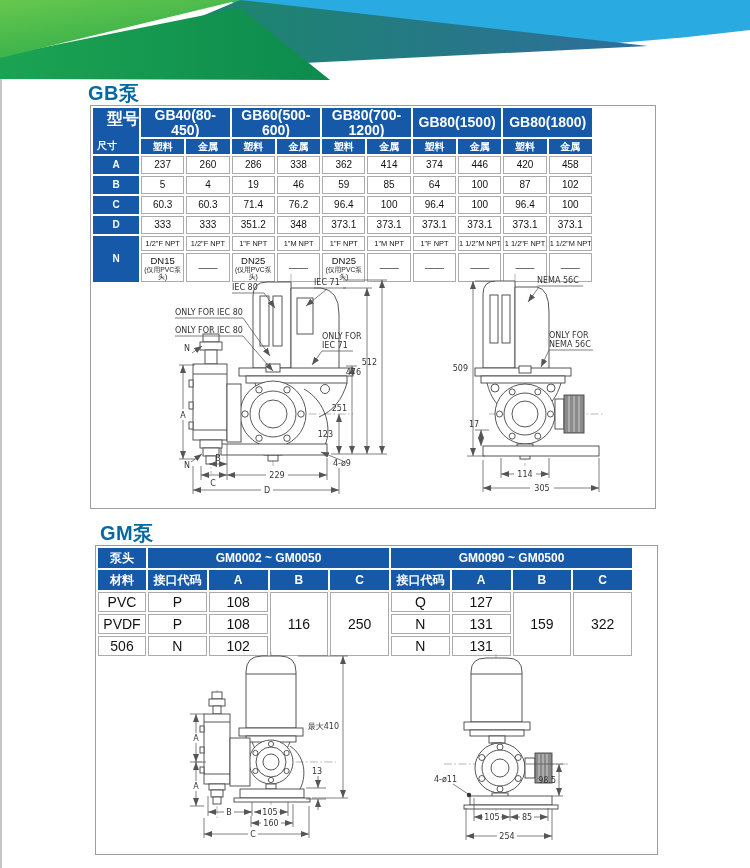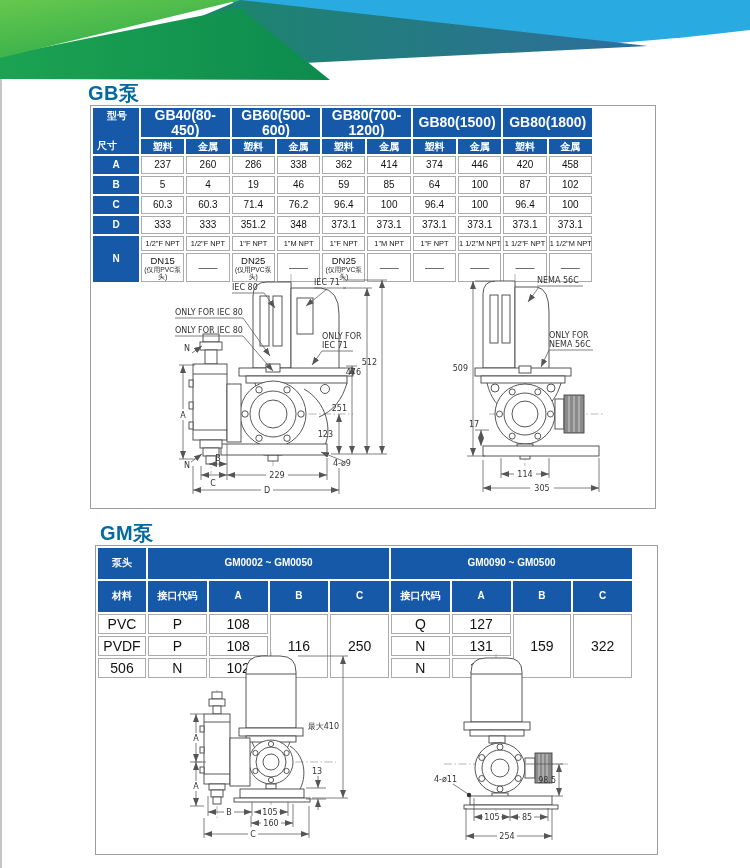--- a/index.html
+++ b/index.html
@@ -17,25 +17,25 @@
   #gb-table{width:503px;}
   #gb-table td.mh{font-size:14px;height:28px;font-weight:bold;margin-left:43px;}
   #gb-table td.ms{font-size:10px;height:15px;}
   #gb-table td.lab{font-size:10px;}
   #gb-table tr.r td{height:16px;}
   #gb-table tr.npt td.data{height:13px;font-size:7.4px;white-space:nowrap;}
   #gb-table tr.dn td.data{height:27px;font-size:9.5px;}
   #gb-table .note{font-size:6.8px;color:#222;}
   .corner{position:relative;
     background:linear-gradient(to bottom left,#1659a8 48.6%,#ffffff 48.6%,#ffffff 51.6%,#1659a8 51.6%);}
-  .corner .c-top{position:absolute;top:3px;right:12px;font-size:10px;}
+  .corner .c-top{position:absolute;top:3px;right:0;font-size:16px;}
   .corner .c-bot{position:absolute;bottom:3px;left:4px;font-size:10px;}
   
   #gm-table{width:538px;}
-  #gm-table td.blue{height:31px;font-size:10px;text-align:center;}
+  #gm-table td.blue{height:20px;font-size:12px;text-align:center;}
   #gm-table tr.r td{height:18px;font-size:14px;margin-top:12px;}
   
   svg text{font-family:"DejaVu Sans",sans-serif;font-size:8px;fill:#333;}
   .ol{stroke:#444;stroke-width:.9;fill:#fff;}
   .nf{stroke:#444;stroke-width:.9;fill:none;}
   .dk{fill:#8a8a8a;stroke:#444;stroke-width:.9;}
   .st{stroke:#cfcfcf;stroke-width:1;}
   .dim{stroke:#555;stroke-width:.75;fill:none;}
   .cl{stroke:#999;stroke-width:.7;fill:none;stroke-dasharray:8 2.5 1.5 2.5;}
   .wbg{fill:#fff;stroke:none;}

